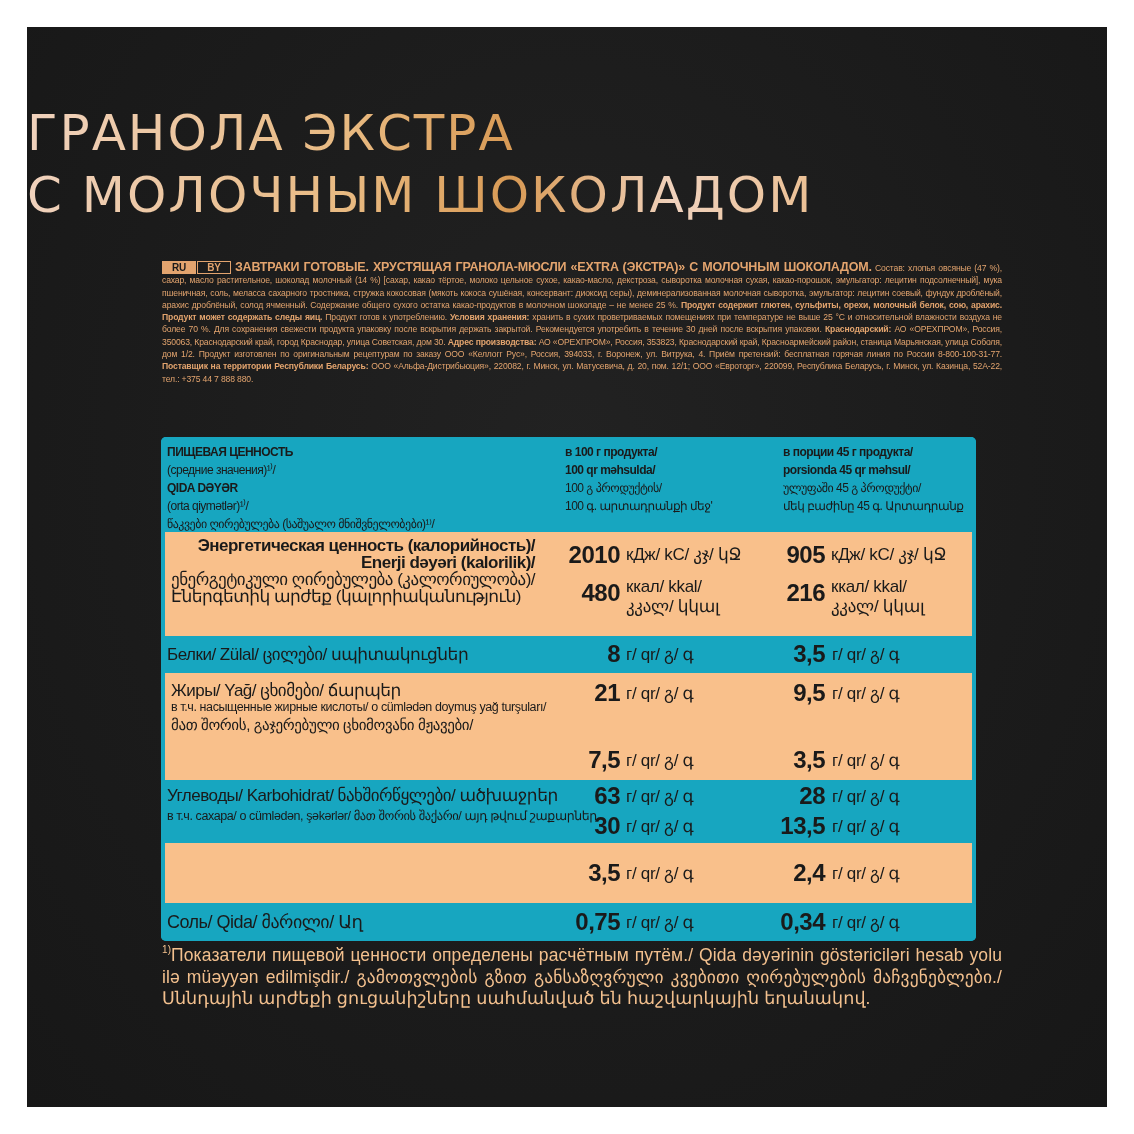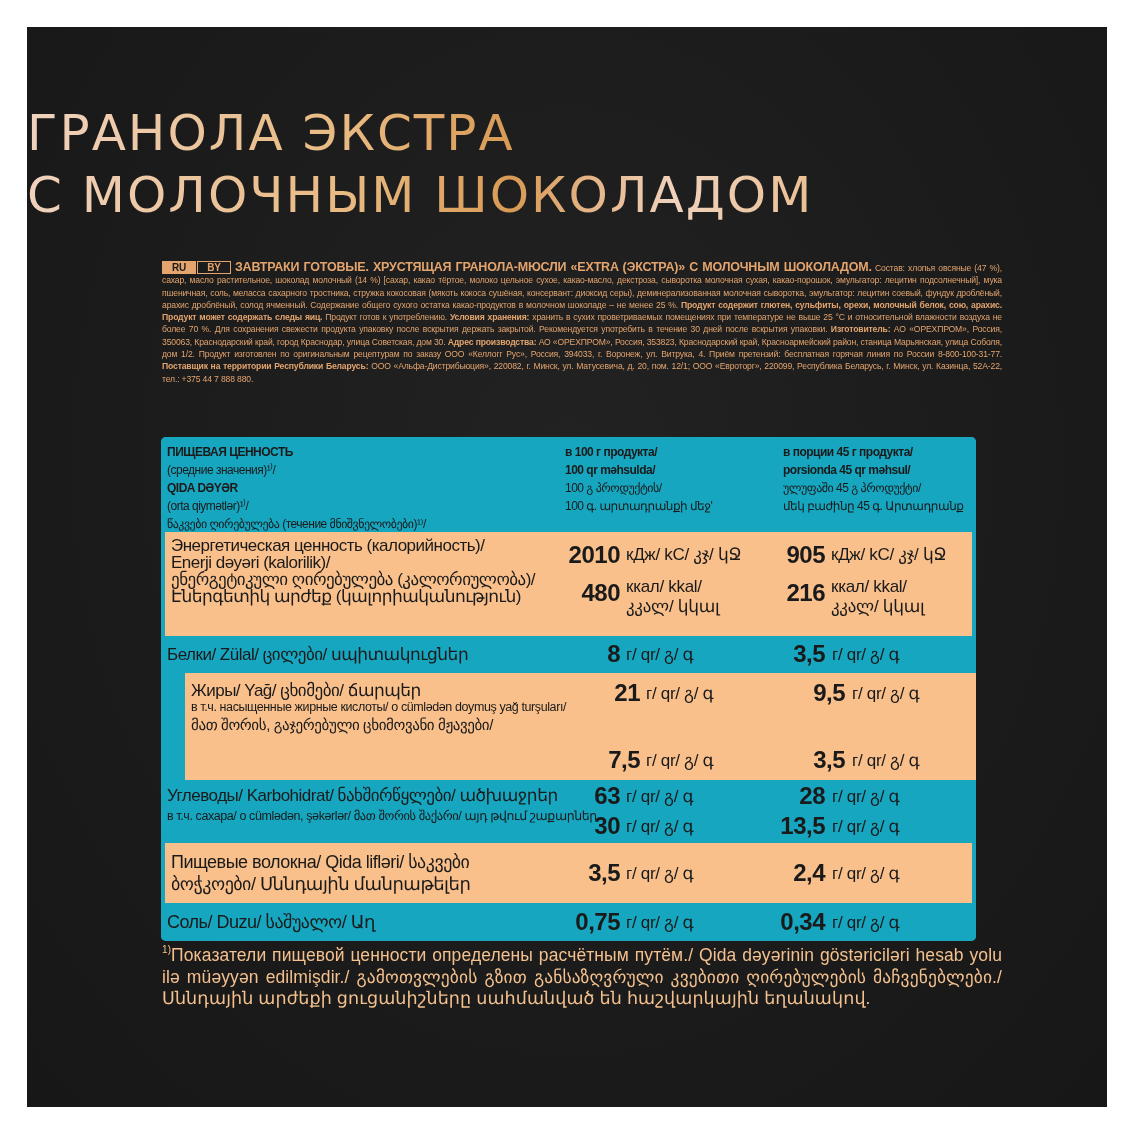--- a/index.html
+++ b/index.html
@@ -36,21 +36,21 @@
   .nutrition-table {
     position: absolute; left: 161px; top: 437px; width: 815px; height: 504px;
     background: #17a6c0; border-radius: 5px; overflow: hidden;
     font-family: "Liberation Sans", sans-serif; color: #1a1a1a;
   }
   .row { position: absolute; left: 0; width: 815px; }
   .row.peach { background: #f9c08b; left: 4px; width: 807px; }
   .row.blue { background: #17a6c0; }
   .cell-label { position: absolute; left: 6px; font-stretch: condensed; }
   .lbl-main { font-size: 17px; line-height: 17px; letter-spacing: -0.5px; white-space: nowrap; }
-  .lbl-main.bold { font-weight: normal; }
+  .lbl-main.bold { font-weight: bold; text-align: right; }
   .lbl-sub { font-size: 12.5px; line-height: 15px; letter-spacing: -0.4px; white-space: nowrap; }
   .num { position: absolute; font-weight: bold; font-size: 24px; line-height: 24px; text-align: right; width: 70px; letter-spacing: -0.5px; }
   .unit { position: absolute; font-size: 17px; line-height: 20px; white-space: nowrap; letter-spacing: -0.3px; }
   .hdr-col { position: absolute; top: 6px; font-size: 12px; line-height: 18px; letter-spacing: -0.5px; white-space: nowrap; font-weight: bold; }
   .hdr-col span { display: block; }
   .hdr-col span.thin { font-weight: normal; }
 
   .footnote {
     position: absolute; left: 135px; top: 918px; width: 840px;
     font-family: "Liberation Sans", sans-serif; font-size: 17.5px; line-height: 21.5px;
@@ -67,40 +67,40 @@
   <div class="title l2">С МОЛОЧНЫМ ШОКОЛАДОМ</div>
 
   <div class="composition">
     <span class="lang-badge">RU</span><span class="lang-badge outline">BY</span>
     <span class="headline">ЗАВТРАКИ ГОТОВЫЕ. ХРУСТЯЩАЯ ГРАНОЛА-МЮСЛИ «EXTRA (ЭКСТРА)» С МОЛОЧНЫМ ШОКОЛАДОМ.</span>
     <span>Состав: хлопья овсяные (47 %), сахар, масло растительное, шоколад молочный (14 %) [сахар, какао тёртое, молоко цельное сухое, какао-масло, декстроза, сыворотка молочная сухая, какао-порошок, эмульгатор: лецитин подсолнечный], мука пшеничная, соль, меласса сахарного тростника, стружка кокосовая (мякоть кокоса сушёная, консервант: диоксид серы), деминерализованная молочная сыворотка, эмульгатор: лецитин соевый, фундук дроблёный, арахис дроблёный, солод ячменный. Содержание общего сухого остатка какао-продуктов в молочном шоколаде – не менее 25 %.</span>
     <b>Продукт содержит глютен, сульфиты, орехи, молочный белок, сою, арахис. Продукт может содержать следы яиц.</b>
     <span>Продукт готов к употреблению.</span>
     <b>Условия хранения:</b>
     <span>хранить в сухих проветриваемых помещениях при температуре не выше 25 °С и относительной влажности воздуха не более 70 %. Для сохранения свежести продукта упаковку после вскрытия держать закрытой. Рекомендуется употребить в течение 30 дней после вскрытия упаковки.</span>
-    <b>Изготовитель:</b>
+    <b>Краснодарский:</b>
     <span>АО «ОРЕХПРОМ», Россия, 350063, Краснодарский край, город Краснодар, улица Советская, дом 30.</span>
     <b>Адрес производства:</b>
     <span>АО «ОРЕХПРОМ», Россия, 353823, Краснодарский край, Красноармейский район, станица Марьянская, улица Соболя, дом 1/2. Продукт изготовлен по оригинальным рецептурам по заказу ООО «Келлогг Рус», Россия, 394033, г. Воронеж, ул. Витрука, 4. Приём претензий: бесплатная горячая линия по России 8-800-100-31-77.</span>
     <b>Поставщик на территории Республики Беларусь:</b>
     <span>ООО «Альфа-Дистрибьюция», 220082, г. Минск, ул. Матусевича, д. 20, пом. 12/1; ООО «Евроторг», 220099, Республика Беларусь, г. Минск, ул. Казинца, 52А-22, тел.: +375 44 7 888 880.</span>
   </div>
 
   <div class="footnote">
     <sup>1)</sup><span>Показатели пищевой ценности определены расчётным путём./ Qida dəyərinin göstəriciləri hesab yolu ilə müəyyən edilmişdir./ გამოთვლების გზით განსაზღვრული კვებითი ღირებულების მაჩვენებლები./ Սննդային արժեքի ցուցանիշները սահմանված են հաշվարկային եղանակով.</span>
   </div>
 </div>
 
 <div class="nutrition-table">
 
   <div class="row blue" style="top:0; height:95px;">
     <div class="hdr-col" style="left:6px;">
       <span><span>ПИЩЕВАЯ ЦЕННОСТЬ</span><span class="thin" style="display:inline"> (средние значения)¹⁾/</span></span>
       <span><span>QIDA DƏYƏR</span><span class="thin" style="display:inline"> (orta qiymətlər)¹⁾/</span></span>
-      <span class="thin"><span style="display:inline">წაკვები ღირებულება</span><span style="display:inline"> (течение მნიშვნელობები)¹⁾/</span></span>
+      <span class="thin"><span style="display:inline">წაკვები ღირებულება</span><span style="display:inline"> (საშუალო მნიშვნელობები)¹⁾/</span></span>
       <span class="thin"><span style="display:inline">Սննդային արժեքը</span><span style="display:inline"> (միջին տվյալներ)¹⁾</span></span>
     </div>
     <div class="hdr-col" style="left:404px;">
       <span>в 100 г продукта/</span>
       <span>100  qr məhsulda/</span>
       <span class="thin">100 გ პროდუქტის/</span>
       <span class="thin">100 գ. արտադրանքի մեջ'</span>
     </div>
     <div class="hdr-col" style="left:622px;">
       <span>в порции 45 г продукта/</span>
@@ -134,21 +134,21 @@
   </div>
 
   <div class="row blue" style="top:199px; height:37px;">
     <div class="cell-label lbl-main" style="top:10px;">Белки/ Zülal/ ცილები/ սպիտակուցներ</div>
     <div class="num" style="left:389px; top:6px;">8</div>
     <div class="unit" style="left:465px; top:9px;">г/ qr/ გ/ գ</div>
     <div class="num" style="left:594px; top:6px;">3,5</div>
     <div class="unit" style="left:671px; top:9px;">г/ qr/ გ/ գ</div>
   </div>
 
-  <div class="row peach" style="top:236px; height:107px;margin-left:20px;">
+  <div class="row peach" style="top:236px; height:107px;">
     <div class="cell-label" style="top:9px;">
       <div class="lbl-main" style="margin-bottom:1px;">Жиры/ Yağ/ ცხიმები/ ճարպեր</div>
       <div class="lbl-sub">в т.ч. насыщенные жирные кислоты/ o cümlədən doymuş yağ turşuları/</div>
       <div class="lbl-sub" style="font-size:15px;line-height:19px;">მათ შორის, გაჯერებული ცხიმოვანი მჟავები/</div>
     </div>
     <div class="num" style="left:385px; top:8px;">21</div>
     <div class="unit" style="left:461px; top:11px;">г/ qr/ გ/ գ</div>
     <div class="num" style="left:590px; top:8px;">9,5</div>
     <div class="unit" style="left:667px; top:11px;">г/ qr/ გ/ գ</div>
     <div class="num" style="left:385px; top:75px;">7,5</div>
@@ -166,30 +166,26 @@
     <div class="unit" style="left:465px; top:7px;">г/ qr/ გ/ գ</div>
     <div class="num" style="left:594px; top:4px;">28</div>
     <div class="unit" style="left:671px; top:7px;">г/ qr/ გ/ գ</div>
     <div class="num" style="left:389px; top:34px;">30</div>
     <div class="unit" style="left:465px; top:37px;">г/ qr/ გ/ գ</div>
     <div class="num" style="left:594px; top:34px;">13,5</div>
     <div class="unit" style="left:671px; top:37px;">г/ qr/ გ/ գ</div>
   </div>
 
   <div class="row peach" style="top:406px; height:60px;">
-    <div class="cell-label" style="top:8px;">
-      <div class="lbl-main" style="font-size:18px;line-height:22px;">Пищевые волокна/ Qida lifləri/ საკვები</div>
-      <div class="lbl-main" style="font-size:18px;line-height:22px;">ბოჭკოები/ Սննդային մանրաթելեր</div>
-    </div>
     <div class="num" style="left:385px; top:18px;">3,5</div>
     <div class="unit" style="left:461px; top:21px;">г/ qr/ გ/ գ</div>
     <div class="num" style="left:590px; top:18px;">2,4</div>
     <div class="unit" style="left:667px; top:21px;">г/ qr/ გ/ գ</div>
   </div>
 
   <div class="row blue" style="top:466px; height:38px;">
-    <div class="cell-label lbl-main" style="top:9px; font-size:18px;line-height:20px;">Соль/ Duzu/ საშუალო/ Աղ</div>
+    <div class="cell-label lbl-main" style="top:9px; font-size:18px;line-height:20px;">Соль/ Qida/ მარილი/ Աղ</div>
     <div class="num" style="left:389px; top:7px;">0,75</div>
     <div class="unit" style="left:465px; top:10px;">г/ qr/ გ/ գ</div>
     <div class="num" style="left:594px; top:7px;">0,34</div>
     <div class="unit" style="left:671px; top:10px;">г/ qr/ გ/ գ</div>
   </div>
 </div>
 
 </body></html>

